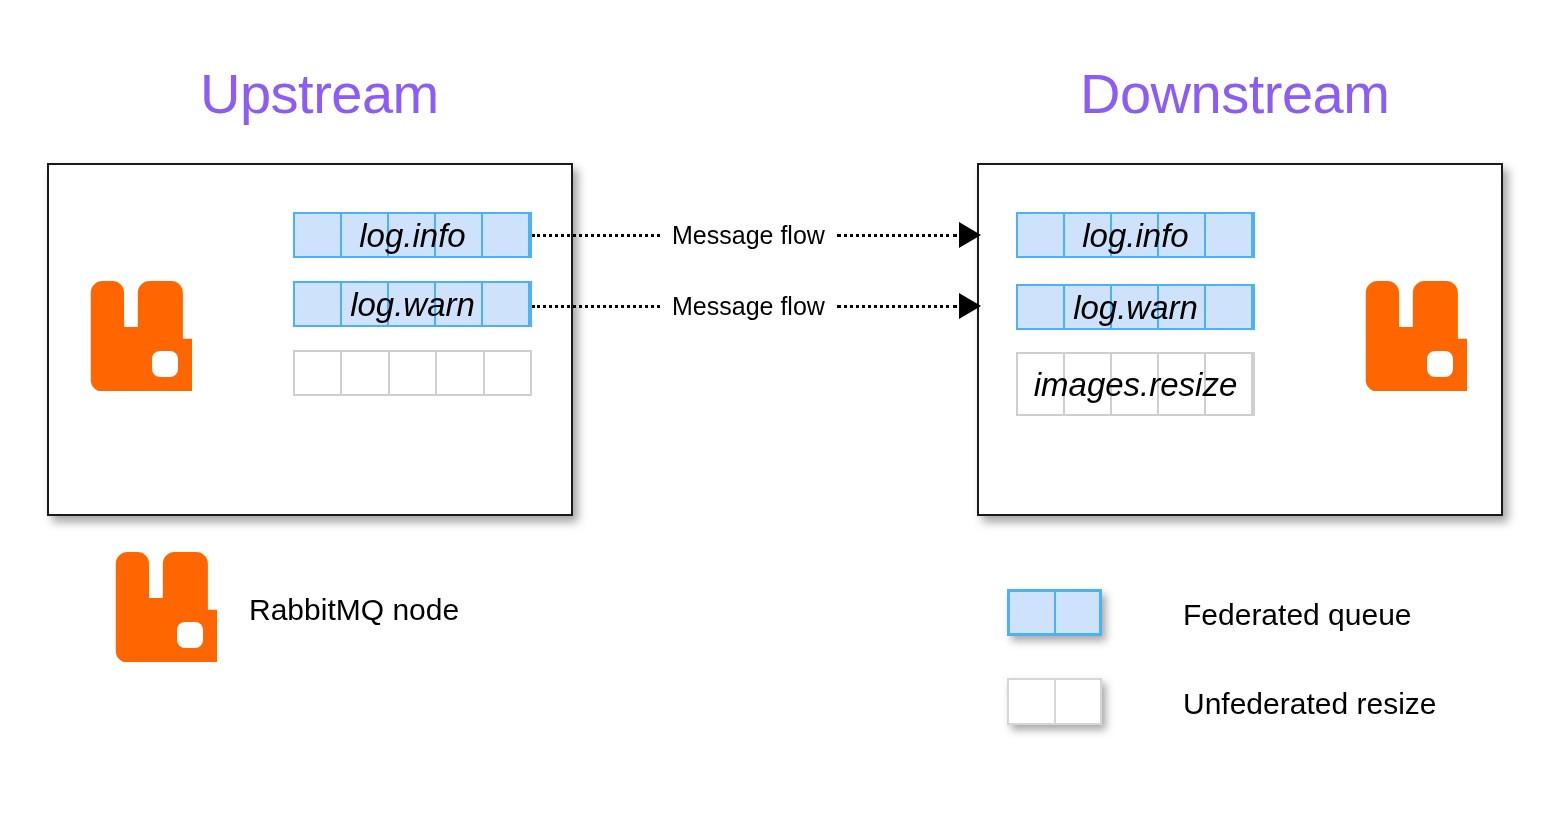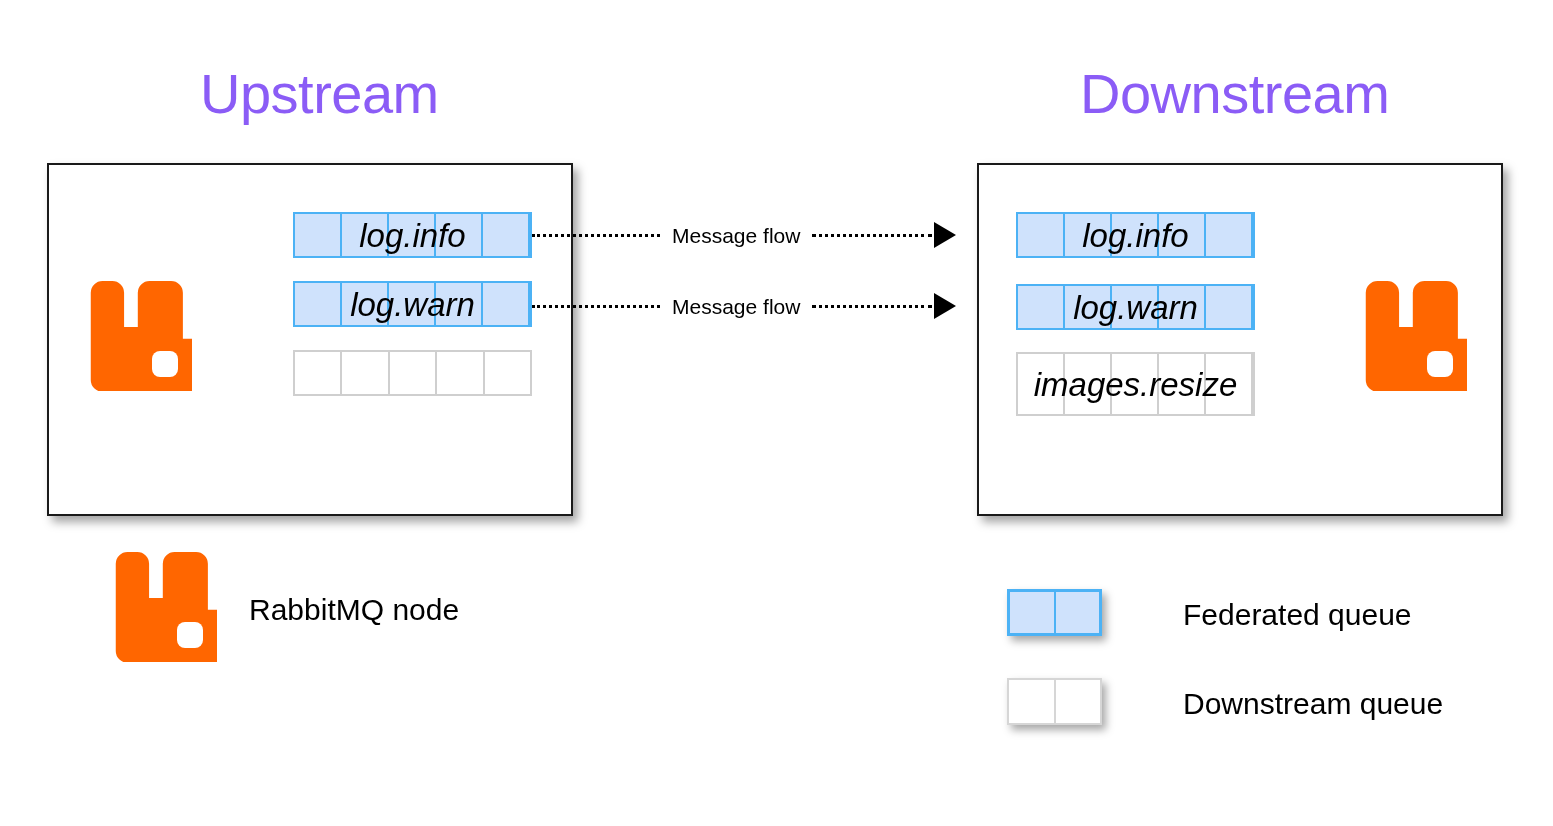--- a/index.html
+++ b/index.html
@@ -109,21 +109,21 @@
 
   .dotline {
     height: 0;
     border-top: 3px dotted #000000;
     flex: 0 0 auto;
   }
   .dotline.seg-a { width: 128px; }
   .dotline.seg-b { width: 120px; }
 
   .flow-label {
-    font-size: 21px;
+    font-size: 25px;
     line-height: 1;
     white-space: nowrap;
     color: #000000;
     padding: 0 12px;
   }
 
   .arrowhead {
     width: 0;
     height: 0;
     border-top: 13px solid transparent;
@@ -267,15 +267,15 @@
   <div class="legend-swatch" id="legend-swatch-fed">
     <div class="cell"></div>
     <div class="cell"></div>
   </div>
   <div class="legend-label" id="legend-fed-label">Federated queue</div>
 
   <div class="legend-swatch" id="legend-swatch-unfed">
     <div class="cell"></div>
     <div class="cell"></div>
   </div>
-  <div class="legend-label" id="legend-unfed-label">Downstream queue</div>
+  <div class="legend-label" id="legend-unfed-label">Unfederated resize</div>
 
 </div>
 
 </body></html>

